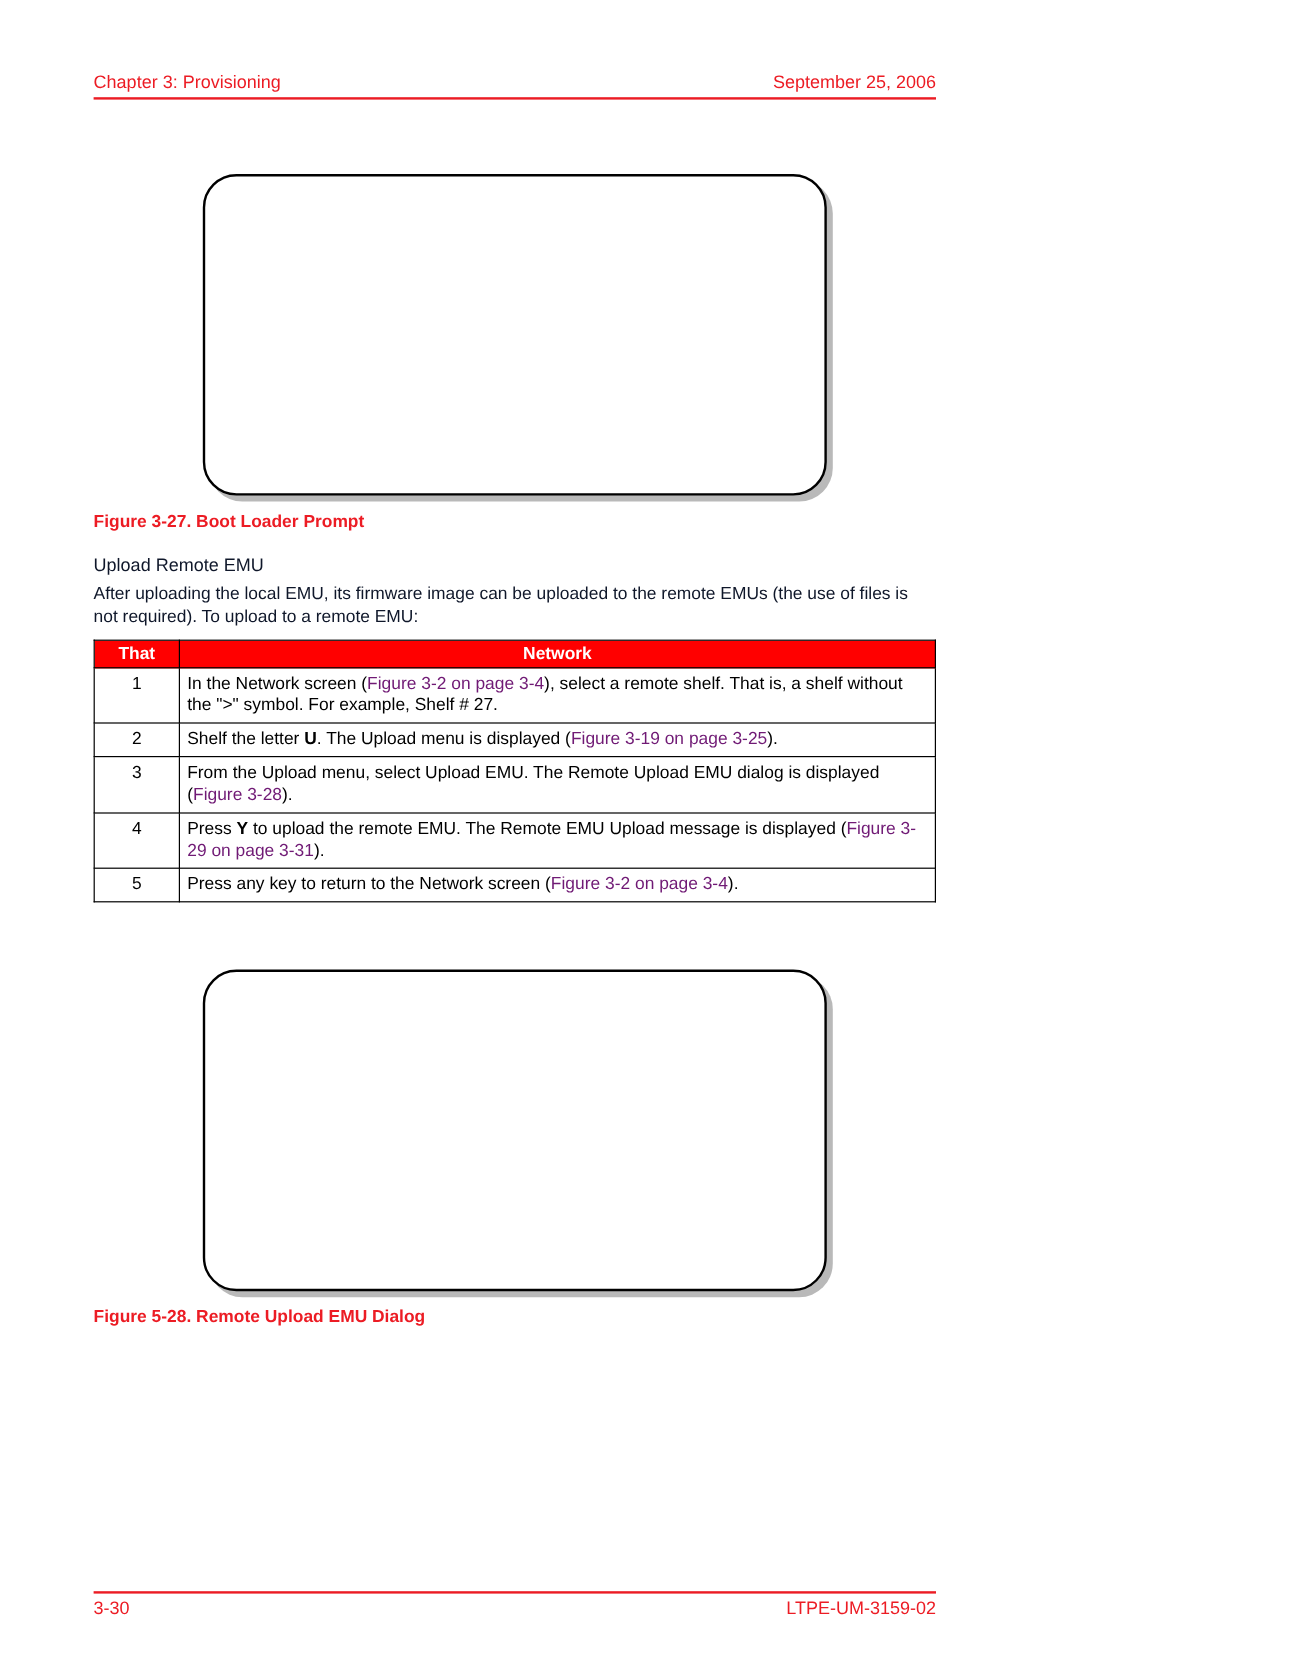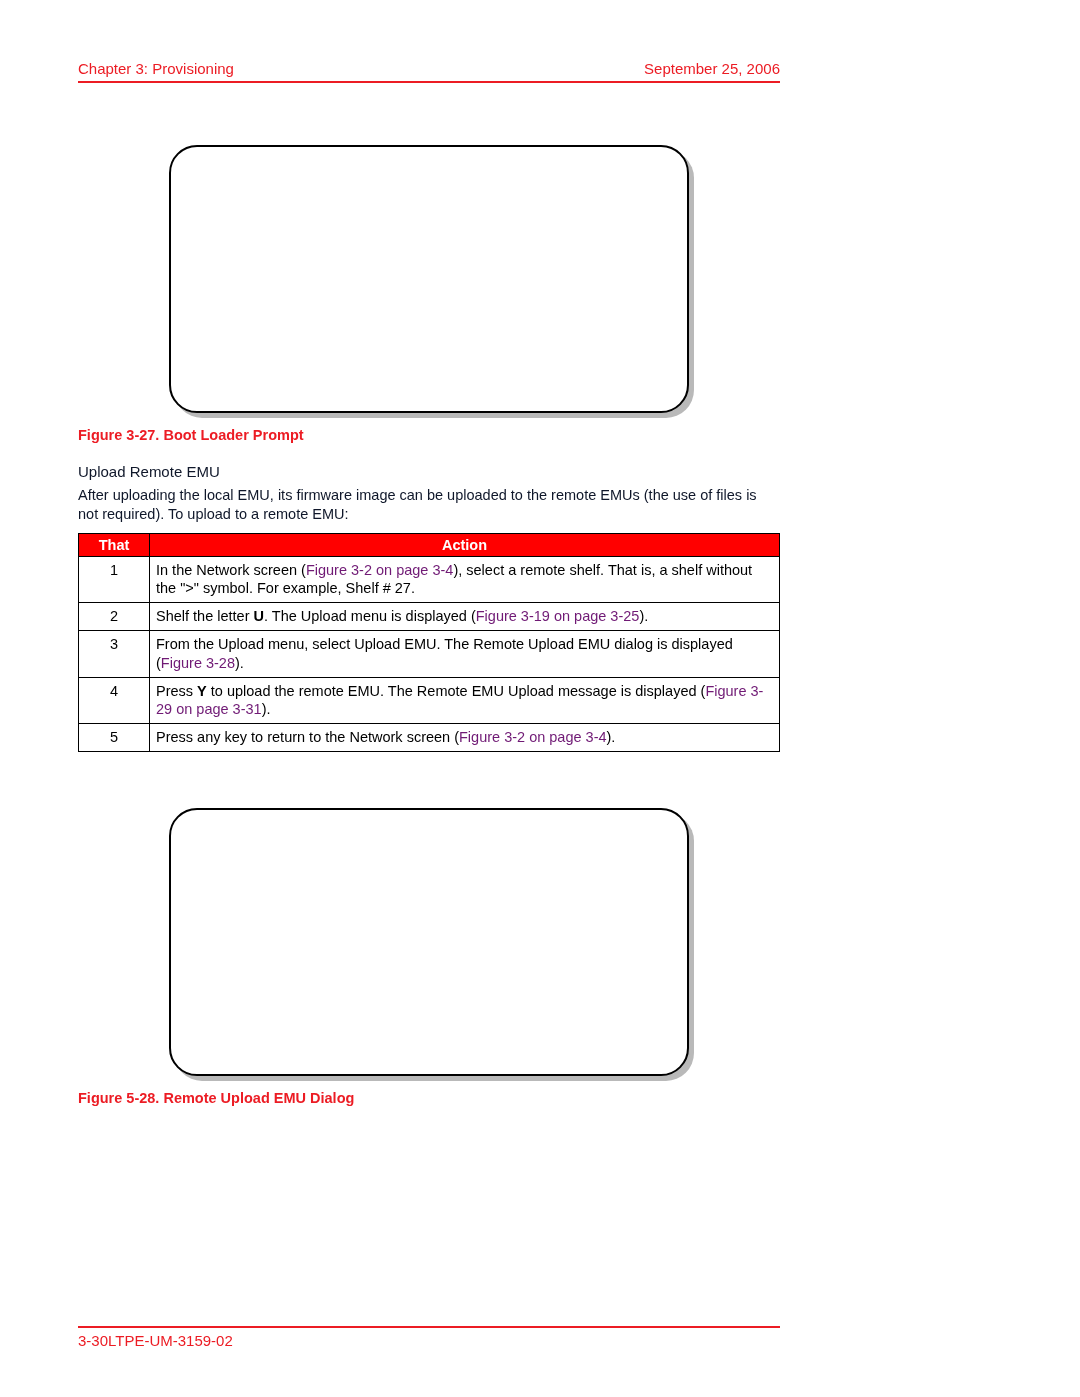--- a/index.html
+++ b/index.html
@@ -84,21 +84,21 @@
   table.steps td.step-num {
     text-align: center;
   }
   .xref { color: #701a75; }
   .footer-row {
     position: absolute;
     left: 78px;
     right: 78px;
     bottom: 48px;
     display: flex;
-    justify-content: flex-start;
+    justify-content: space-between;
     color: #EC1C24;
     font-size: 15px;
     padding-top: 4px;
     border-top: 2px solid #EC1C24;
   }
 </style>
 </head>
 <body>
 
 <div class="page">
@@ -114,21 +114,21 @@
   </div>
   <div class="figure-caption">Figure 3-27. Boot Loader Prompt</div>
 
   <div class="section-heading">Upload Remote EMU</div>
   <div class="body-para">After uploading the local EMU, its firmware image can be uploaded to the remote EMUs (the use of files is not required). To upload to a remote EMU:</div>
 
   <table class="steps">
     <thead>
       <tr>
         <th class="step-col">That</th>
-        <th>Action</th>
+        <th>Network</th>
       </tr>
     </thead>
     <tbody>
       <tr>
         <td class="step-num">1</td>
         <td><span>In the Network screen (</span><span class="xref">Figure 3-2 on page 3-4</span><span>), select a remote shelf. That is, a shelf without the "&gt;" symbol. For example, Shelf # 27.</span></td>
       </tr>
       <tr>
         <td class="step-num">2</td>
         <td><span>Shelf the letter </span><b>U</b><span>. The Upload menu is displayed (</span><span class="xref">Figure 3-19 on page 3-25</span><span>).</span></td>

